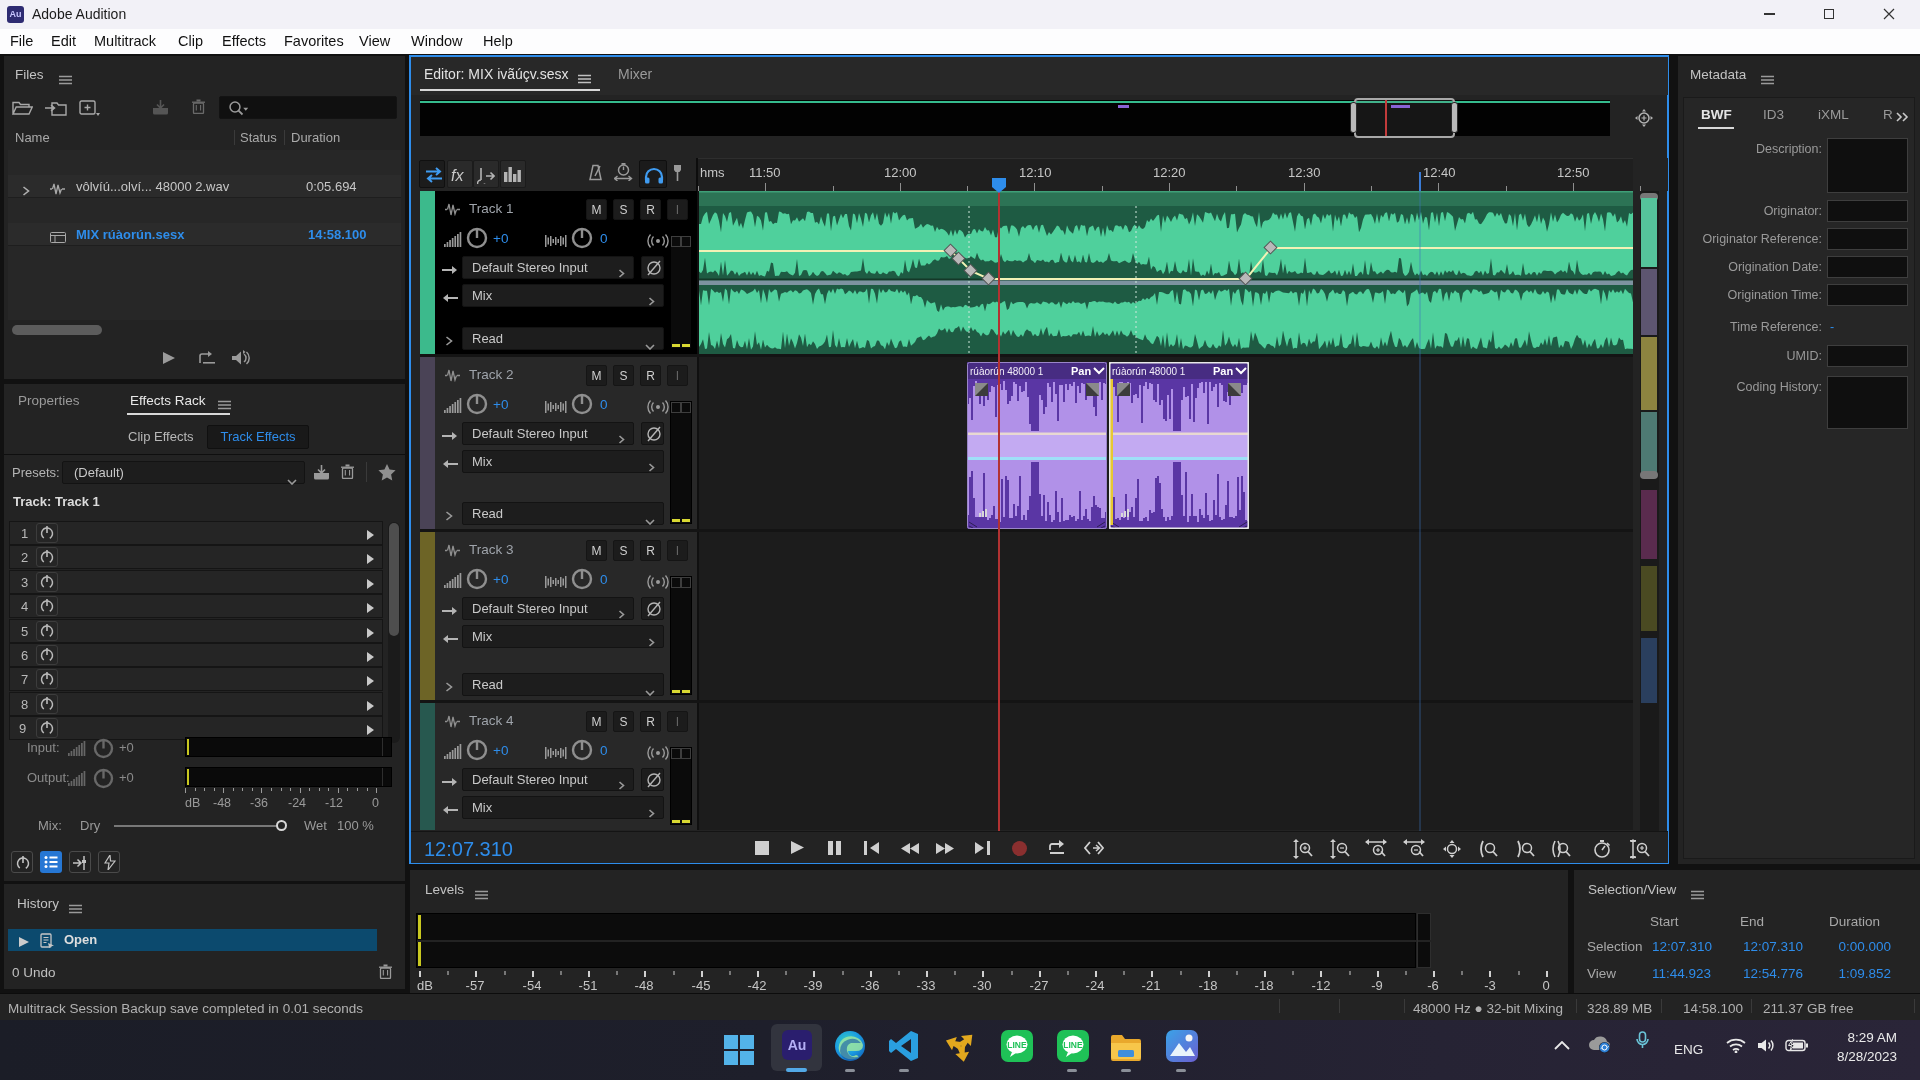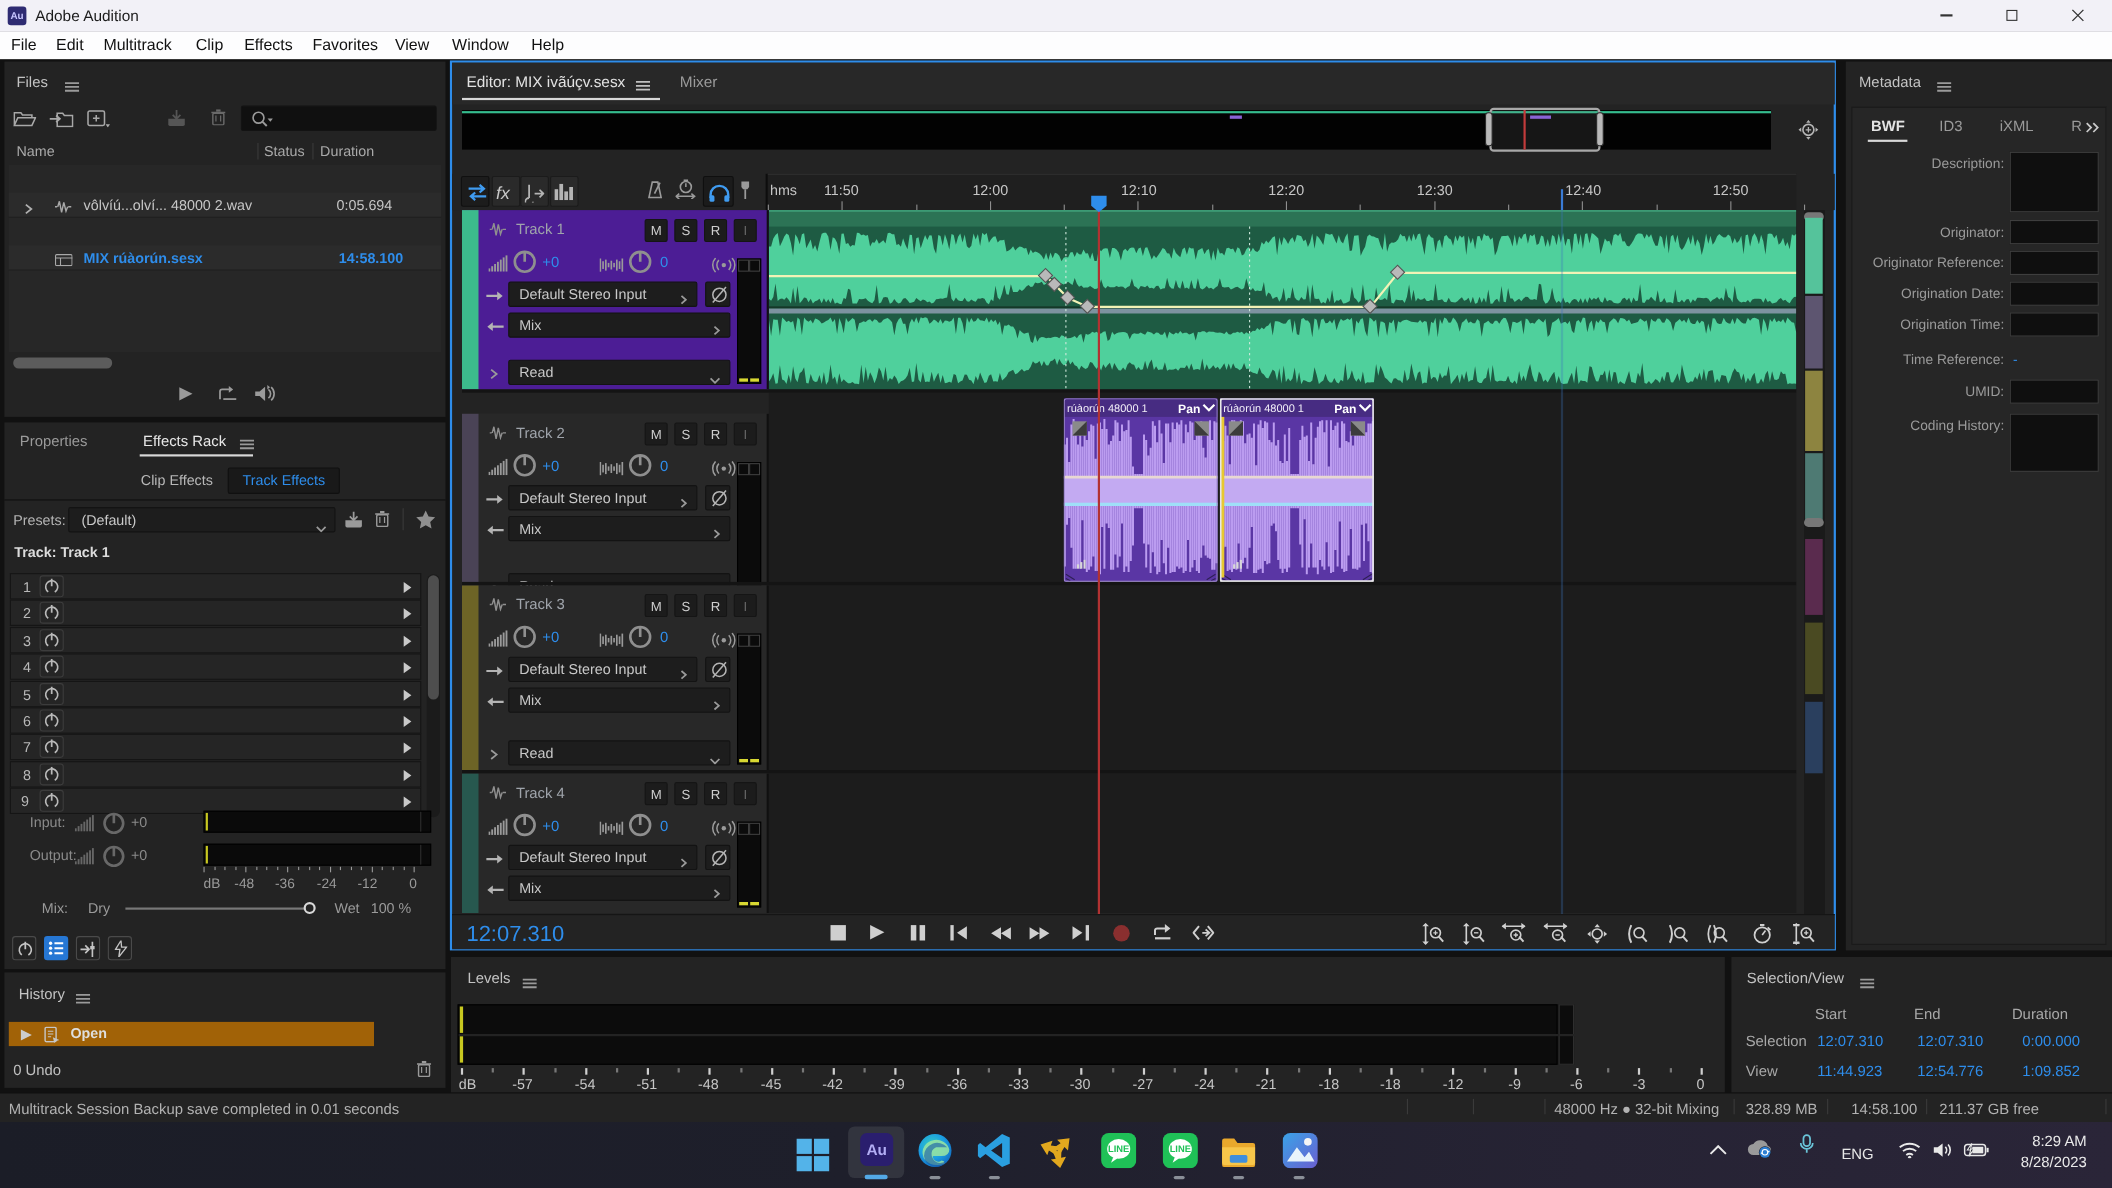--- a/index.html
+++ b/index.html
@@ -351,21 +351,21 @@
       <span style="position:absolute;left:5px;top:3px;"><svg width="12" height="15" viewBox="0 0 12 15" style="">
           <path d="M6 0 L1 8 h4 L4 15 L11 6 h-4.5 z" fill="none" stroke="#c3c3c3" stroke-width="1.2"></path>
         </svg></span>
     </div>
 </div>
 <div class="panel" style="left:4px;top:884px;width:401px;height:105px;">
 <div class="ab ptitle" style="left:13px;top:12px;">History</div>
 <div class="ab" style="left:65px;top:16px;"><svg width="13" height="10" viewBox="0 0 13 10" style="">
         <path d="M0 1.5 h13 M0 5 h13 M0 8.5 h13" stroke="#9a9a9a" stroke-width="1.6"></path>
       </svg></div>
-<div class="ab" style="left:4px;top:45px;width:332px;height:22px;background:#a16207;text-decoration:underline;">
+<div class="ab" style="left:4px;top:45px;width:369px;height:22px;background:#0c4a6e;text-decoration:underline;">
       <span class="ab" style="left:10px;top:5px;"><svg width="12" height="12" viewBox="0 0 12 12" style="">
           <path d="M1 1 L11 6.0 L1 11 z" fill="#cccccc"></path>
         </svg></span>
       <span class="ab" style="left:32px;top:4px;"><svg width="15" height="15" viewBox="0 0 15 15" style="">
           <rect x="1" y="1" width="10" height="13" rx="1" fill="none" stroke="#c6c6c6" stroke-width="1.3"></rect>
           <path d="M3.5 4.5 h5 M3.5 7 h5 M3.5 9.5 h3" stroke="#c6c6c6" stroke-width="1.1"></path>
           <path d="M8 10 l6 2.5 -3.5 1 -1 2 z" fill="#c6c6c6"></path>
         </svg></span>
       <span class="ab" style="left:56px;top:3px;color:#dedede;font-size:13px;font-weight:bold;">Open</span>
     </div>
@@ -482,21 +482,21 @@
 <span class="ab" style="left:471px;top:24px;width:1px;height:9px;background:#8f8f8f;"></span>
 <span class="ab" style="left:538px;top:27px;width:1px;height:6px;background:#8f8f8f;"></span>
 <span class="ab" style="left:606px;top:24px;width:1px;height:9px;background:#8f8f8f;"></span>
 <span class="ab" style="left:673px;top:27px;width:1px;height:6px;background:#8f8f8f;"></span>
 <span class="ab" style="left:740px;top:24px;width:1px;height:9px;background:#8f8f8f;"></span>
 <span class="ab" style="left:808px;top:27px;width:1px;height:6px;background:#8f8f8f;"></span>
 <span class="ab" style="left:875px;top:24px;width:1px;height:9px;background:#8f8f8f;"></span>
 <span class="ab" style="left:942px;top:27px;width:1px;height:6px;background:#8f8f8f;"></span>
 </div>
 <div class="ab" style="left:1008px;top:115px;width:2px;height:19px;background:#3a7bd5;"></div>
-<div class="ab" style="left:9px;top:134px;width:279px;height:163px;background:#4c1d95;overflow:hidden;">
+<div class="ab" style="left:9px;top:134px;width:279px;height:163px;background:#000000;overflow:hidden;">
 <div class="ab" style="left:0;top:0;width:15px;height:163px;background:#3cba8c;"></div>
 <div class="ab" style="left:277px;top:0;width:2px;height:163px;background:#101010;"></div>
 <span class="ab" style="left:25px;top:11px;"><svg width="17" height="13" viewBox="0 0 17 13" style="">
           <path d="M0 6.5 h2 M2.5 6.5 l1.5 -5.5 l2 11 l2 -10 l2 9 l1.5 -4.5 M12 6.5 h3" stroke="#8f8f8f" stroke-width="1.3" fill="none"></path>
         </svg></span>
 <span class="ab" style="left:49px;top:10px;color:#9fa4ab;font-size:13.5px;">Track 1</span>
 <span class="ab" style="left:166px;top:8px;width:21px;height:21px;background:#1c1c1c;border:1px solid #151515;border-radius:2px;color:#cfcfcf;font-size:12px;text-align:center;line-height:21px;">M</span>
 <span class="ab" style="left:193px;top:8px;width:21px;height:21px;background:#1c1c1c;border:1px solid #151515;border-radius:2px;color:#cfcfcf;font-size:12px;text-align:center;line-height:21px;">S</span>
 <span class="ab" style="left:220px;top:8px;width:21px;height:21px;background:#1c1c1c;border:1px solid #151515;border-radius:2px;color:#cfcfcf;font-size:12px;text-align:center;line-height:21px;">R</span>
 <span class="ab" style="left:247px;top:8px;width:21px;height:21px;background:#1c1c1c;border:1px solid #151515;border-radius:2px;color:#666;font-size:12px;text-align:center;line-height:21px;">I</span>
@@ -573,21 +573,21 @@
           </svg></span>
       </span>
 <div class="ab" style="left:250px;top:44px;width:22px;height:114px;background:#0b0b0b;border:1px solid #000;">
         <div class="ab" style="left:0px;top:0px;width:10px;height:11px;border:1px solid #3e3e3e;"></div>
         <div class="ab" style="left:10px;top:0px;width:10px;height:11px;border:1px solid #3e3e3e;"></div>
         <div class="ab" style="left:1px;bottom:1px;width:8px;height:3px;background:#d8d832;"></div>
         <div class="ab" style="left:11px;bottom:1px;width:8px;height:3px;background:#d8d832;"></div>
       </div>
 </div>
 <div class="ab" style="left:288px;top:134px;width:934px;height:163px;background:#1c1c1c;"></div>
-<div class="ab" style="left:9px;top:300px;width:279px;height:172px;background:#282828;overflow:hidden;margin-top:19px;">
+<div class="ab" style="left:9px;top:300px;width:279px;height:172px;background:#282828;overflow:hidden;">
 <div class="ab" style="left:0;top:0;width:15px;height:172px;background:#4a4356;"></div>
 <div class="ab" style="left:277px;top:0;width:2px;height:172px;background:#101010;"></div>
 <span class="ab" style="left:25px;top:11px;"><svg width="17" height="13" viewBox="0 0 17 13" style="">
           <path d="M0 6.5 h2 M2.5 6.5 l1.5 -5.5 l2 11 l2 -10 l2 9 l1.5 -4.5 M12 6.5 h3" stroke="#8f8f8f" stroke-width="1.3" fill="none"></path>
         </svg></span>
 <span class="ab" style="left:49px;top:10px;color:#9fa4ab;font-size:13.5px;">Track 2</span>
 <span class="ab" style="left:166px;top:8px;width:21px;height:21px;background:#1c1c1c;border:1px solid #151515;border-radius:2px;color:#cfcfcf;font-size:12px;text-align:center;line-height:21px;">M</span>
 <span class="ab" style="left:193px;top:8px;width:21px;height:21px;background:#1c1c1c;border:1px solid #151515;border-radius:2px;color:#cfcfcf;font-size:12px;text-align:center;line-height:21px;">S</span>
 <span class="ab" style="left:220px;top:8px;width:21px;height:21px;background:#1c1c1c;border:1px solid #151515;border-radius:2px;color:#cfcfcf;font-size:12px;text-align:center;line-height:21px;">R</span>
 <span class="ab" style="left:247px;top:8px;width:21px;height:21px;background:#1c1c1c;border:1px solid #151515;border-radius:2px;color:#666;font-size:12px;text-align:center;line-height:21px;">I</span>

